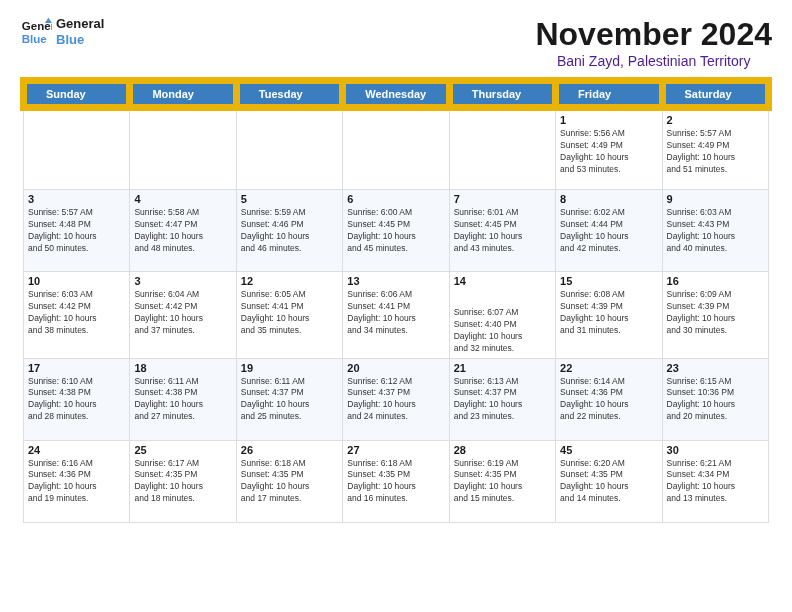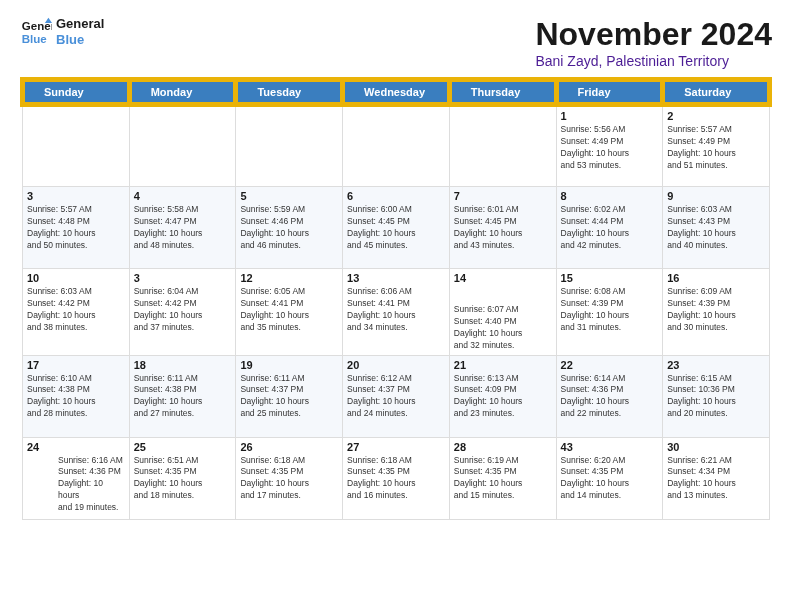--- a/index.html
+++ b/index.html
@@ -24,21 +24,21 @@
     .logo {
       display: flex;
       align-items: center;
       gap: 4px;
     }
     .logo-icon {
       width: 32px;
       height: 32px;
     }
     .title-block {
-      text-align: left;
+      text-align: center;
     }
     .month-title {
       font-size: 32px;
       font-weight: bold;
       color: #1a1a1a;
     }
     .subtitle {
       font-size: 14px;
       color: #4c1d95;
     }
@@ -47,21 +47,21 @@
       border-collapse: collapse;
       table-layout: fixed;
     }
     .calendar thead th {
       background: #3a7ebf;
       color: #fff;
       font-size: 11px;
       font-weight: bold;
       text-align: left;
       padding: 4px 19px;
-      border: 5px solid #eab308;
+      border: 7px solid #eab308;
     }
     .calendar tbody td {
       border: 1px solid #ddd;
       vertical-align: top;
       padding: 3px 4px;
       font-size: 9px;
       color: #333;
       height: 82px;
       background: #fff;
     }
@@ -267,21 +267,21 @@
           <td>
             <span class="day-number">20</span>
             <div class="cell-info" style="white-space: pre-line;">Sunrise: 6:12 AM
 Sunset: 4:37 PM
 Daylight: 10 hours
 and 24 minutes.</div>
           </td>
           <td>
             <span class="day-number">21</span>
             <div class="cell-info" style="white-space: pre-line;">Sunrise: 6:13 AM
-Sunset: 4:09 PM
+Sunset: 4:37 PM
 Daylight: 10 hours
 and 23 minutes.</div>
           </td>
           <td>
             <span class="day-number">22</span>
             <div class="cell-info" style="white-space: pre-line;">Sunrise: 6:14 AM
 Sunset: 4:36 PM
 Daylight: 10 hours
 and 22 minutes.</div>
           </td>
@@ -289,28 +289,28 @@
             <span class="day-number">23</span>
             <div class="cell-info" style="white-space: pre-line;">Sunrise: 6:15 AM
 Sunset: 10:36 PM
 Daylight: 10 hours
 and 20 minutes.</div>
           </td>
         </tr>
         <tr>
           <td>
             <span class="day-number">24</span>
-            <div class="cell-info" style="white-space: pre-line; margin-left: 31px;">Sunrise: 6:16 AM
+            <div class="cell-info" style="white-space: pre-line;">Sunrise: 6:16 AM
 Sunset: 4:36 PM
 Daylight: 10 hours
 and 19 minutes.</div>
           </td>
           <td>
             <span class="day-number">25</span>
-            <div class="cell-info" style="white-space: pre-line;">Sunrise: 6:51 AM
+            <div class="cell-info" style="white-space: pre-line;">Sunrise: 6:17 AM
 Sunset: 4:35 PM
 Daylight: 10 hours
 and 18 minutes.</div>
           </td>
           <td>
             <span class="day-number">26</span>
             <div class="cell-info" style="white-space: pre-line;">Sunrise: 6:18 AM
 Sunset: 4:35 PM
 Daylight: 10 hours
 and 17 minutes.</div>
@@ -323,21 +323,21 @@
 and 16 minutes.</div>
           </td>
           <td>
             <span class="day-number">28</span>
             <div class="cell-info" style="white-space: pre-line;">Sunrise: 6:19 AM
 Sunset: 4:35 PM
 Daylight: 10 hours
 and 15 minutes.</div>
           </td>
           <td>
-            <span class="day-number">43</span>
+            <span class="day-number">45</span>
             <div class="cell-info" style="white-space: pre-line;">Sunrise: 6:20 AM
 Sunset: 4:35 PM
 Daylight: 10 hours
 and 14 minutes.</div>
           </td>
           <td>
             <span class="day-number">30</span>
             <div class="cell-info" style="white-space: pre-line;">Sunrise: 6:21 AM
 Sunset: 4:34 PM
 Daylight: 10 hours

